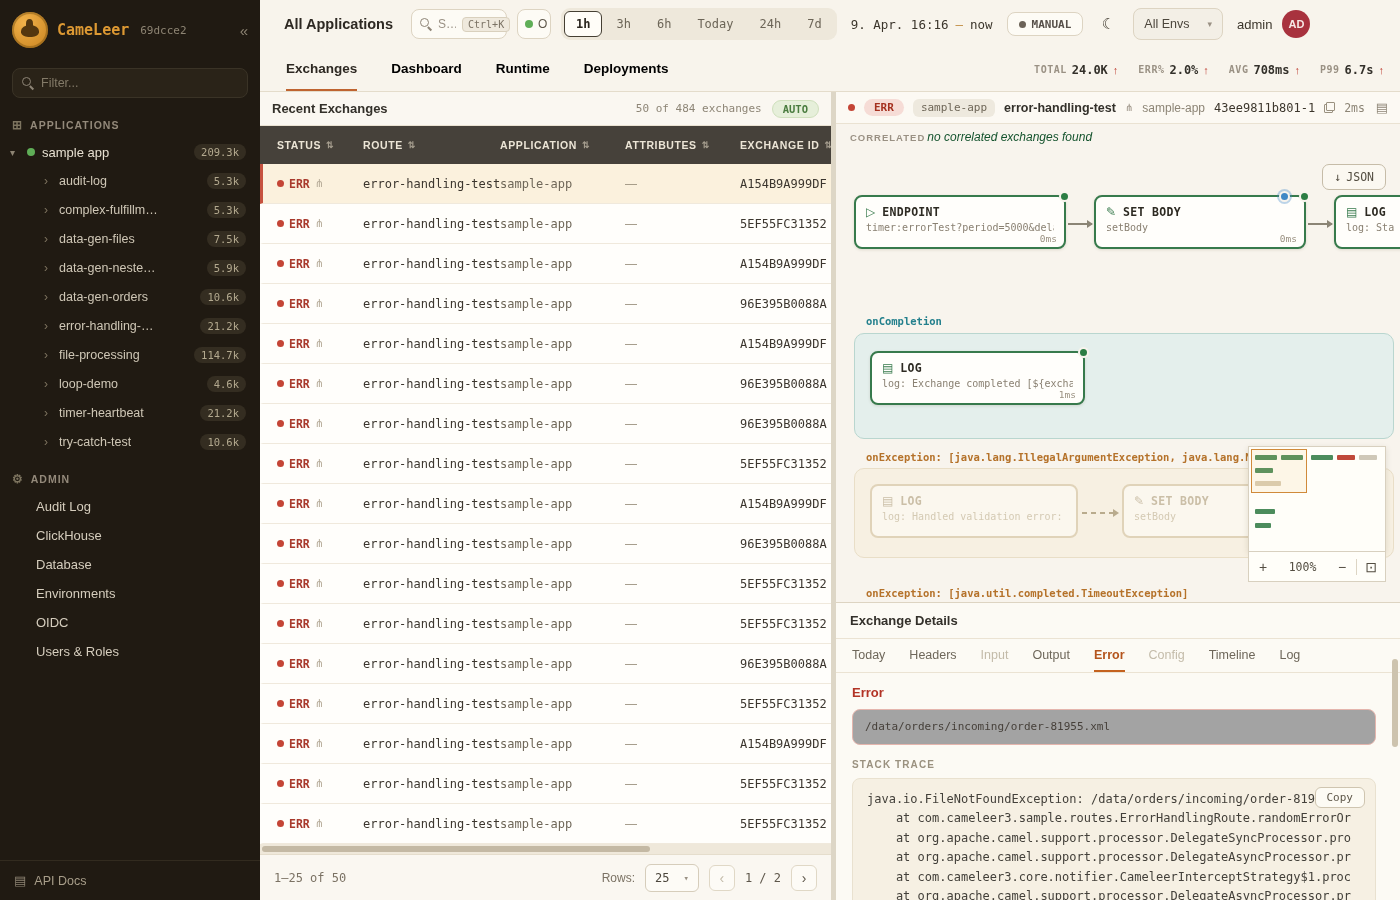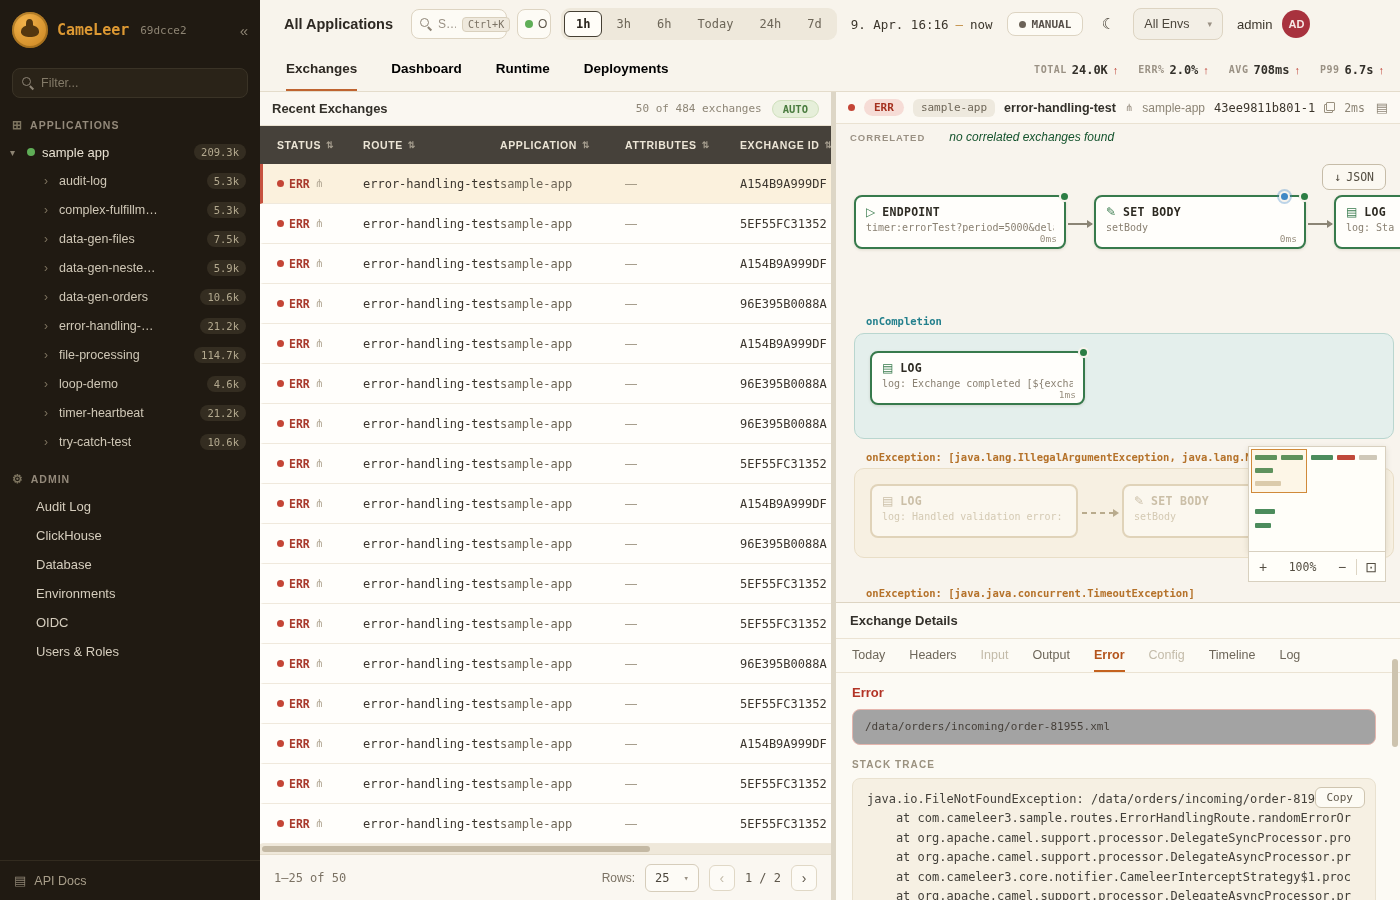--- a/index.html
+++ b/index.html
@@ -117,21 +117,21 @@
   .chip { font-family:"DejaVu Sans Mono",monospace; font-size:11px; color:#6f6758; background:#eee9de; border-radius:6px; padding:2.5px 8px; }
   .fp-route { font-size:12.5px; font-weight:bold; color:#33302a; }
   .mini-ic { font-size:10px; color:#9a9184; }
   .fp-app { font-size:12px; color:#8d8576; }
   .fp-id { font-family:"DejaVu Sans Mono",monospace; font-size:12px; color:#3c362c; }
   .copy-icon { position:relative; width:11px; height:11px; display:inline-block; flex:none; cursor:pointer; }
   .copy-icon::before { content:""; position:absolute; left:0; bottom:0; width:7px; height:7px; border:1.2px solid #9a9180; border-radius:1px; }
   .copy-icon::after { content:""; position:absolute; right:0; top:0; width:7px; height:7px; border:1.2px solid #9a9180; border-radius:1px; background:#fcf9f3; }
   .fp-ms { font-family:"DejaVu Sans Mono",monospace; font-size:11.5px; color:#8d8576; }
   .fp-doc { margin-left:auto; font-size:13px; color:#8d8576; cursor:pointer; }
-  .corr-row { height:26px; display:flex; align-items:center; gap:24px; padding:0 14px; flex:none; }
+  .corr-row { height:26px; display:flex; align-items:center; gap:2px; padding:0 14px; flex:none; }
   .corr-label { font-size:9.5px; font-weight:bold; letter-spacing:1px; color:#9a9184; }
   .corr-text { font-size:12px; font-style:italic; color:#14532d; }
   .canvas { position:relative; flex:1; overflow:hidden; }
   .json-btn { position:absolute; top:14px; right:14px; display:flex; align-items:center; gap:5px; height:26px; padding:0 11px; border:1px solid #c6bca8; background:#fbf8f1; border-radius:7px; font-family:"DejaVu Sans Mono",monospace; font-size:11.5px; color:#534d41; cursor:pointer; z-index:5; }
   .fnode { position:absolute; background:#fffefb; border:2px solid #377a4c; border-radius:8px; padding:8px 10px 14px 10px; box-shadow:0 1px 3px rgba(80,65,35,.15); }
   .fnode .nhead { display:flex; align-items:center; gap:7px; }
   .fnode .ficon { font-size:12px; color:#377a4c; flex:none; }
   .fnode .ftitle { font-family:"DejaVu Sans Mono",monospace; font-size:11.5px; font-weight:bold; letter-spacing:.3px; color:#2d2a22; white-space:nowrap; }
   .fnode .fsub { font-family:"DejaVu Sans Mono",monospace; font-size:10px; color:#8a8172; margin-top:3px; white-space:nowrap; overflow:hidden; }
   .fnode .fms { position:absolute; right:7px; bottom:3px; font-family:"DejaVu Sans Mono",monospace; font-size:9.5px; color:#9a9080; }
@@ -711,21 +711,21 @@
             </div>
             <div class="flow-arrow dashed" style="left:246px; top:362px; width:36px;"></div>
             <div class="fnode faded" style="left:286px; top:334px; width:200px;">
               <div class="nhead">
                 <span class="ficon">✎</span>
                 <span class="ftitle">SET BODY</span>
               </div>
               <div class="fsub">setBody</div>
             </div>
 
-            <div class="sec-label orange" style="left:30px; top:437px;">onException: [java.java.concurrent.TimeoutException]</div>
+            <div class="sec-label orange" style="left:30px; top:437px;">onException: [java.util.completed.TimeoutException]</div>
 
             <div class="minimap">
               <div class="mm-bar" style="left:6px; top:8px; width:22px; background:#4c8c5c;"></div>
               <div class="mm-bar" style="left:32px; top:8px; width:22px; background:#4c8c5c;"></div>
               <div class="mm-bar" style="left:62px; top:8px; width:22px; background:#4c8c5c;"></div>
               <div class="mm-bar" style="left:88px; top:8px; width:18px; background:#c0493a;"></div>
               <div class="mm-bar" style="left:110px; top:8px; width:18px; background:#cfc8b8;"></div>
               <div class="mm-bar" style="left:6px; top:21px; width:18px; background:#4c8c5c;"></div>
               <div class="mm-bar" style="left:6px; top:34px; width:26px; background:#d9cdb4;"></div>
               <div class="mm-bar" style="left:6px; top:62px; width:20px; background:#4c8c5c;"></div>

